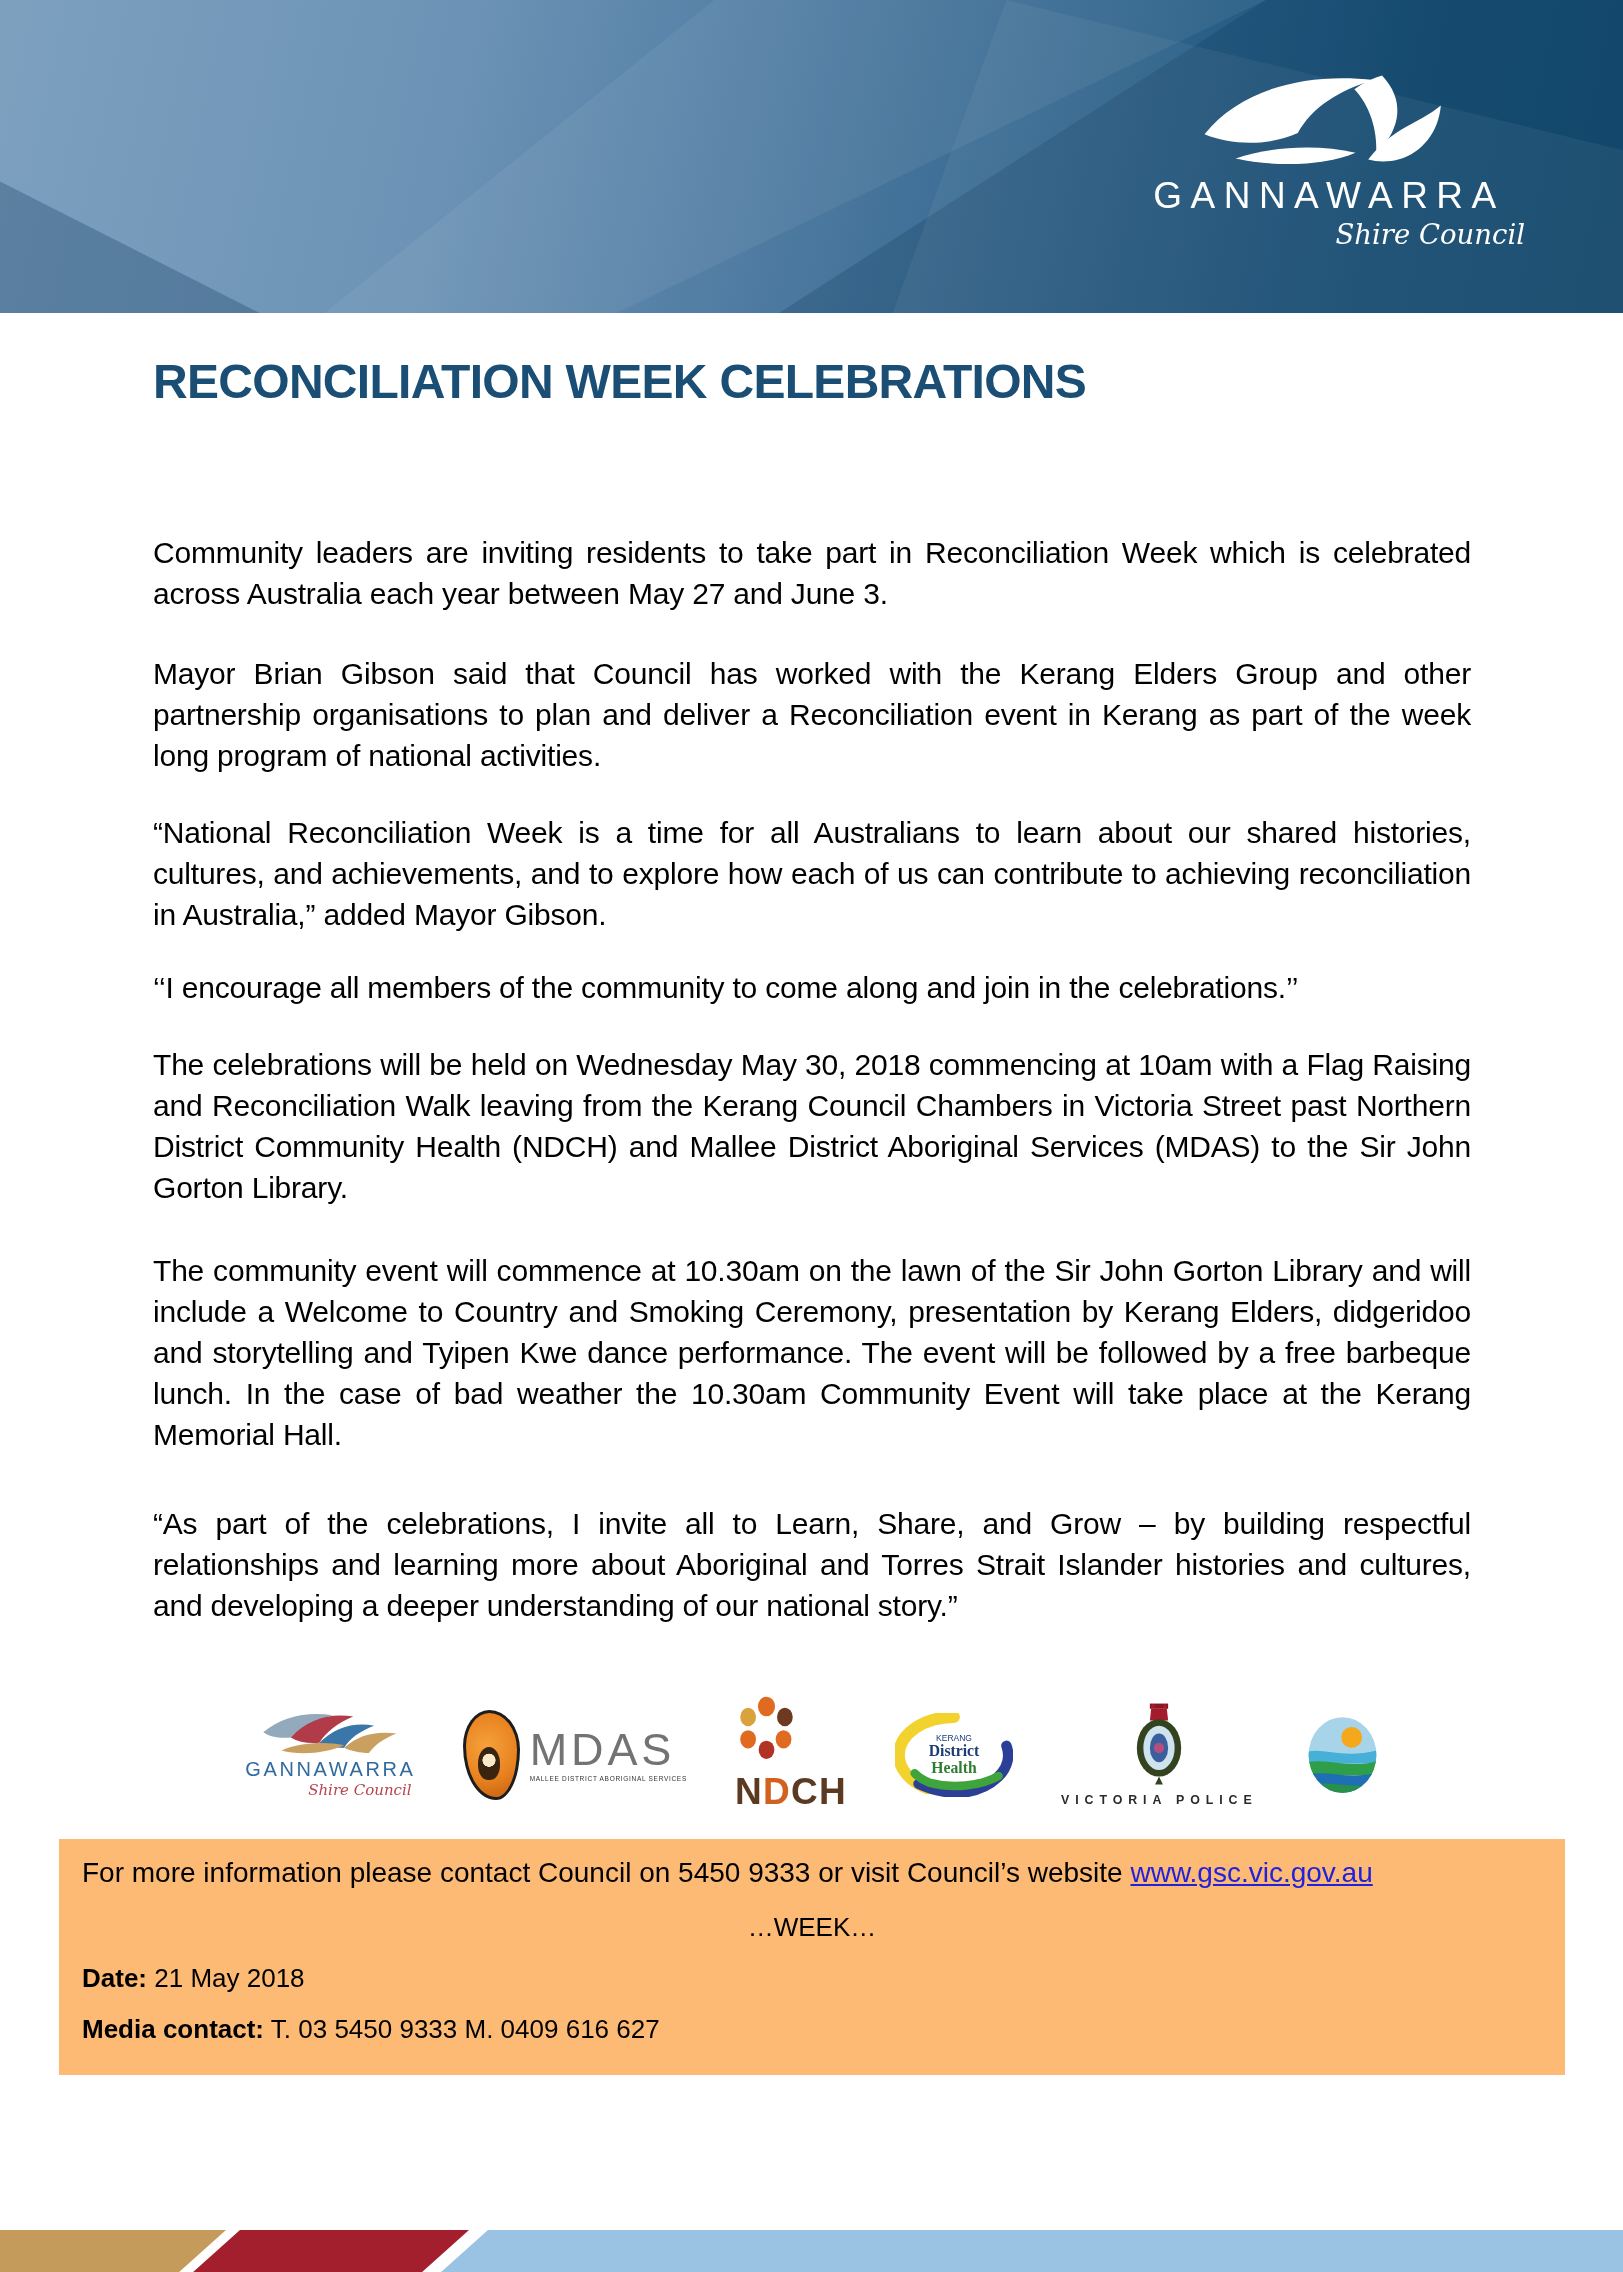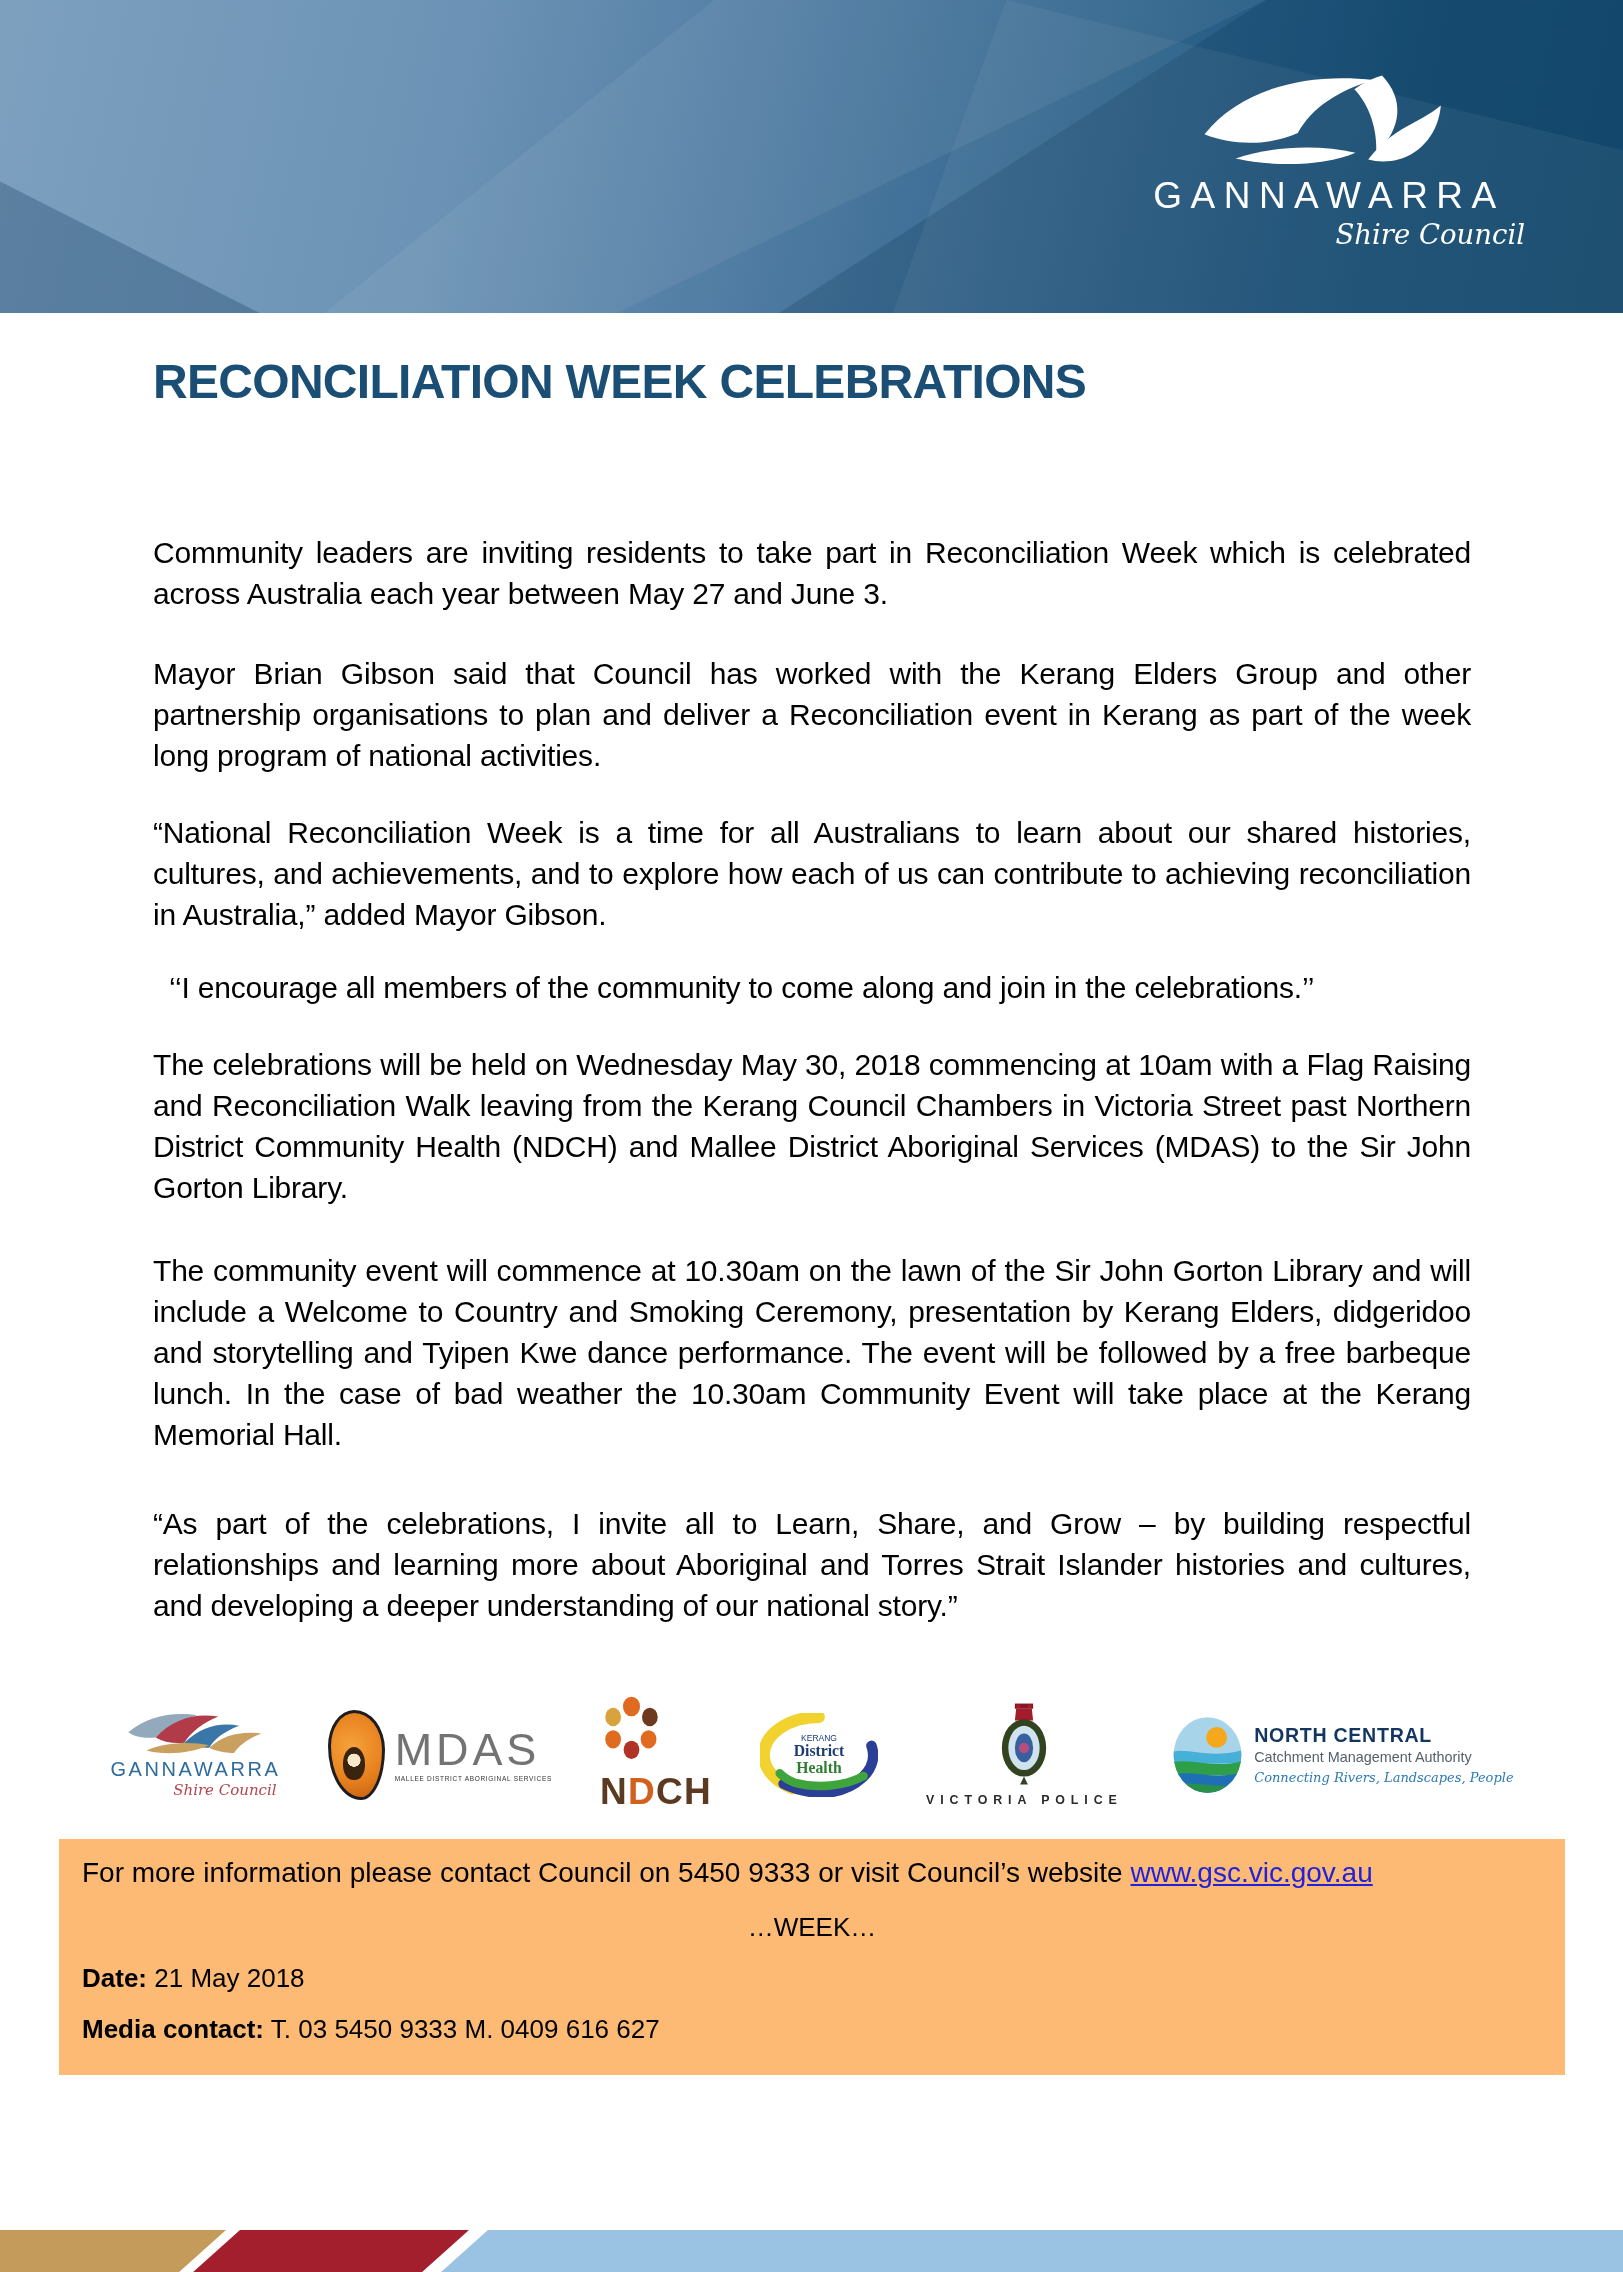--- a/index.html
+++ b/index.html
@@ -37,21 +37,21 @@
     position:absolute;left:153px;top:440px;width:1342px;margin:0;
     font-size:39px;font-weight:400;letter-spacing:5.2px;color:#1f5578;
   }
   .para{
     position:absolute;left:153px;width:1318px;margin:0;
     font-size:30px;line-height:41px;color:#000;text-align:justify;letter-spacing:-0.2px;
   }
   .p1{top:532px;}
   .p2{top:653px;}
   .p3{top:812px;}
-  .p4{top:967px;text-align:left;margin-left:16px;}
+  .p4{top:967px;text-align:left;}
   .p5{top:1044px;}
   .p6{top:1250px;}
   .p7{top:1503px;}
   
   .logo-strip{
     position:absolute;left:153px;top:1689px;width:1318px;height:131px;
     display:flex;justify-content:center;align-items:center;gap:48px;
   }
   .plogo{display:flex;flex-direction:column;align-items:center;justify-content:center;}
   
@@ -218,25 +218,20 @@
             </clipPath>
           <g clip-path="url(#nccmaClip)">
             <rect x="0" y="0" width="112" height="122" fill="#a8d4ea"></rect>
             <circle cx="70" cy="34" r="16" fill="#f5a81c"></circle>
             <path d="M-5,58 C25,46 55,70 115,52 L115,74 L-5,74 Z" fill="#46b0d8"></path>
             <path d="M-5,74 C30,62 70,86 115,68 L115,92 L-5,92 Z" fill="#2e9e49"></path>
             <path d="M-5,92 C30,82 70,102 115,86 L115,124 L-5,124 Z" fill="#1f6fb5"></path>
             <path d="M-5,108 C35,98 75,116 115,104 L115,124 L-5,124 Z" fill="#27904a"></path>
           </g>
         </svg>
-        <div class="nccma-texts">
-          <span class="nccma-l1">NORTH CENTRAL</span>
-          <span class="nccma-l2">Catchment Management Authority</span>
-          <span class="nccma-tag">Connecting Rivers, Landscapes, People</span>
-        </div>
       </div>
     </div>
 
   </div>
 
   <div class="info-box">
     <p class="info-line1"><span>For more information please contact Council on 5450 9333 or visit Council’s website </span><a href="#" class="info-link">www.gsc.vic.gov.au</a></p>
     <p class="info-ends">…WEEK…</p>
     <p class="info-date"><span class="b">Date:</span><span> 21 May 2018</span></p>
     <p class="info-media"><span class="b">Media contact:</span><span> T. 03 5450 9333 M. 0409 616 627</span></p>

